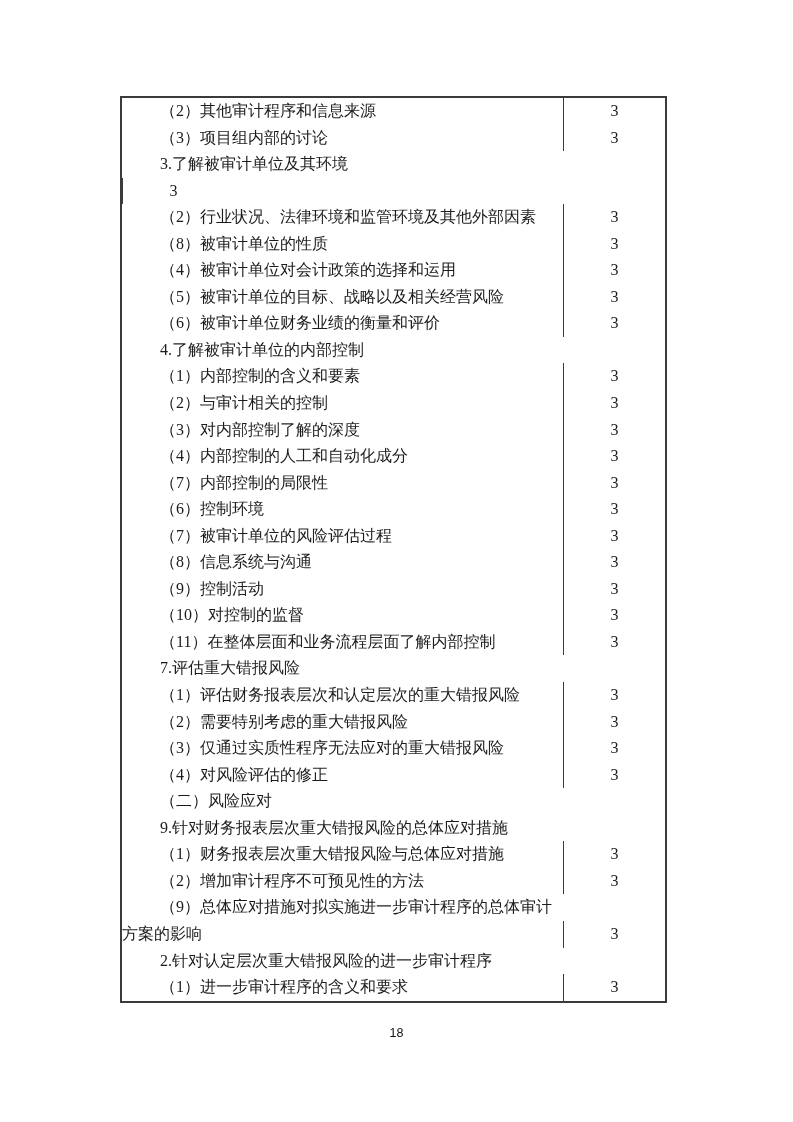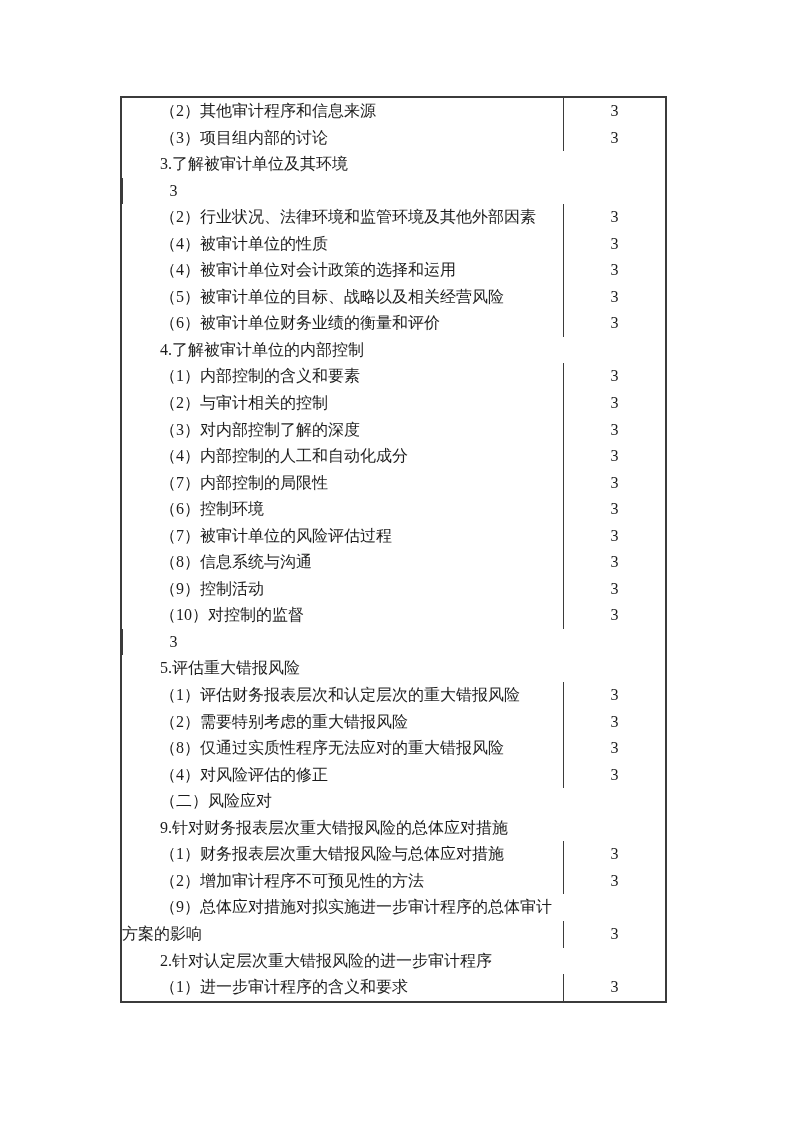--- a/index.html
+++ b/index.html
@@ -80,21 +80,21 @@
         <div class="cell-value"></div>
       </div>
       <div class="trow">
         <div class="cell-value">3</div>
       </div>
       <div class="trow">
         <div class="cell-text normal">（2）行业状况、法律环境和监管环境及其他外部因素</div>
         <div class="cell-value">3</div>
       </div>
       <div class="trow">
-        <div class="cell-text normal">（4）被审计单位的性质</div>
+        <div class="cell-text normal">（8）被审计单位的性质</div>
         <div class="cell-value">3</div>
       </div>
       <div class="trow">
         <div class="cell-text normal">（4）被审计单位对会计政策的选择和运用</div>
         <div class="cell-value">3</div>
       </div>
       <div class="trow">
         <div class="cell-text normal">（5）被审计单位的目标、战略以及相关经营风险</div>
         <div class="cell-value">3</div>
       </div>
@@ -140,36 +140,37 @@
       </div>
       <div class="trow">
         <div class="cell-text normal">（9）控制活动</div>
         <div class="cell-value">3</div>
       </div>
       <div class="trow">
         <div class="cell-text normal">（10）对控制的监督</div>
         <div class="cell-value">3</div>
       </div>
       <div class="trow">
-        <div class="cell-value">3</div>
-      </div>
-      <div class="trow">
-        <div class="cell-text normal">5.评估重大错报风险</div>
+        <div class="cell-text normal">（11）在整体层面和业务流程层面了解内部控制</div>
+        <div class="cell-value">3</div>
+      </div>
+      <div class="trow">
+        <div class="cell-text normal">7.评估重大错报风险</div>
         <div class="cell-value"></div>
       </div>
       <div class="trow">
         <div class="cell-text normal">（1）评估财务报表层次和认定层次的重大错报风险</div>
         <div class="cell-value">3</div>
       </div>
       <div class="trow">
         <div class="cell-text normal">（2）需要特别考虑的重大错报风险</div>
         <div class="cell-value">3</div>
       </div>
       <div class="trow">
-        <div class="cell-text normal">（8）仅通过实质性程序无法应对的重大错报风险</div>
+        <div class="cell-text normal">（3）仅通过实质性程序无法应对的重大错报风险</div>
         <div class="cell-value">3</div>
       </div>
       <div class="trow">
         <div class="cell-text normal">（4）对风险评估的修正</div>
         <div class="cell-value">3</div>
       </div>
       <div class="trow">
         <div class="cell-text normal">（二）风险应对</div>
         <div class="cell-value"></div>
       </div>
@@ -196,14 +197,15 @@
       <div class="trow">
         <div class="cell-text normal">2.针对认定层次重大错报风险的进一步审计程序</div>
         <div class="cell-value"></div>
       </div>
       <div class="trow">
         <div class="cell-text normal">（1）进一步审计程序的含义和要求</div>
         <div class="cell-value">3</div>
       </div>
     </div>
 
+  <div class="page-number">18</div>
 
 </div>
 
 </body></html>

